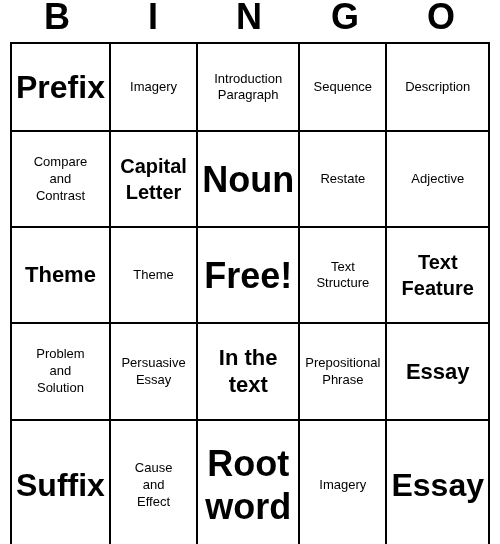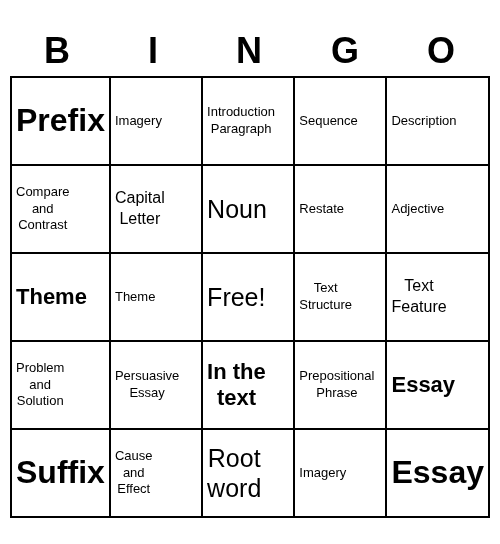--- a/index.html
+++ b/index.html
@@ -42,50 +42,51 @@
       border-left: 2px solid #000;
       border-top: 2px solid #000;
     }
 
     .bingo-cell {
       border-right: 2px solid #000;
       border-bottom: 2px solid #000;
       min-height: 88px;
       display: flex;
       align-items: center;
+      justify-content: center;
       text-align: center;
-      padding: 12px 4px;
+      padding: 21px 4px;
     }
 
     .cell-text {
       font-size: 13px;
       line-height: 1.3;
     }
 
     .cell-text-large {
       font-size: 22px;
       font-weight: bold;
       line-height: 1.2;
     }
 
     .cell-text-xl {
-      font-size: 25px;
-      font-weight: normal;
+      font-size: 36px;
+      font-weight: bold;
       line-height: 1.2;
     }
 
     .cell-text-xxl {
       font-size: 32px;
       font-weight: bold;
       line-height: 1.1;
     }
 
     .cell-text-medium {
-      font-size: 16px;
-      font-weight: normal;
+      font-size: 20px;
+      font-weight: bold;
       line-height: 1.3;
     }
   </style>
 </head>
 <body>
 
 <div class="bingo-card">
   <div class="bingo-header">
   <div class="bingo-header-cell">B</div>
       <div class="bingo-header-cell">I</div>

